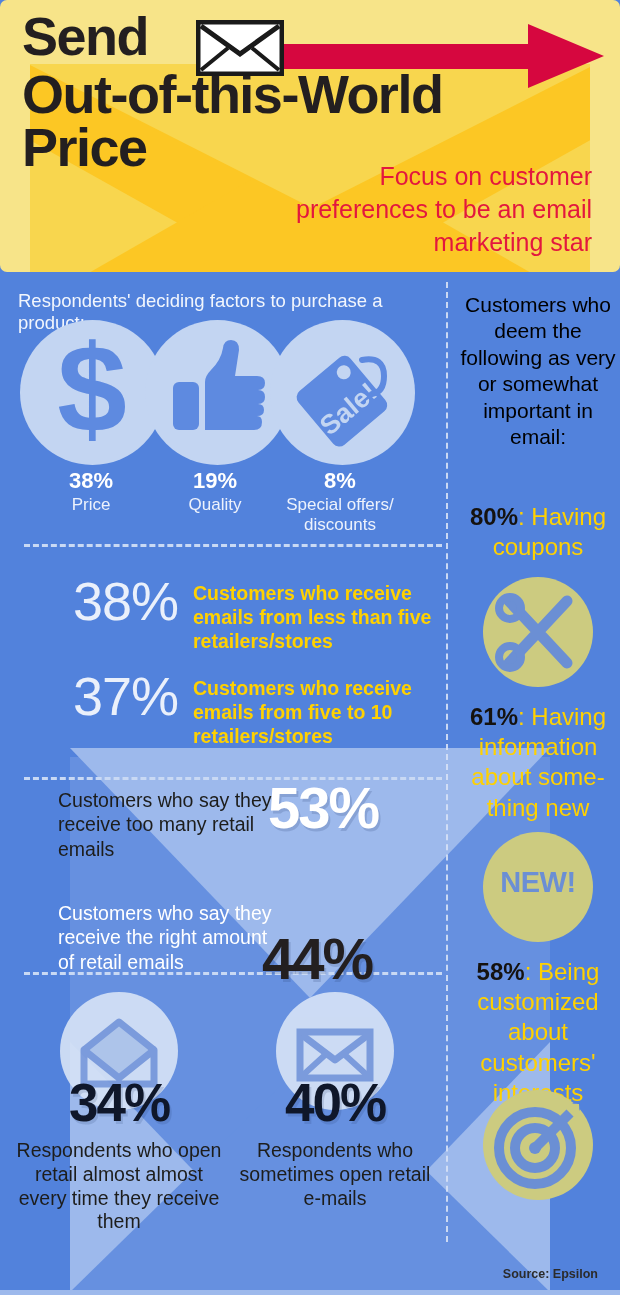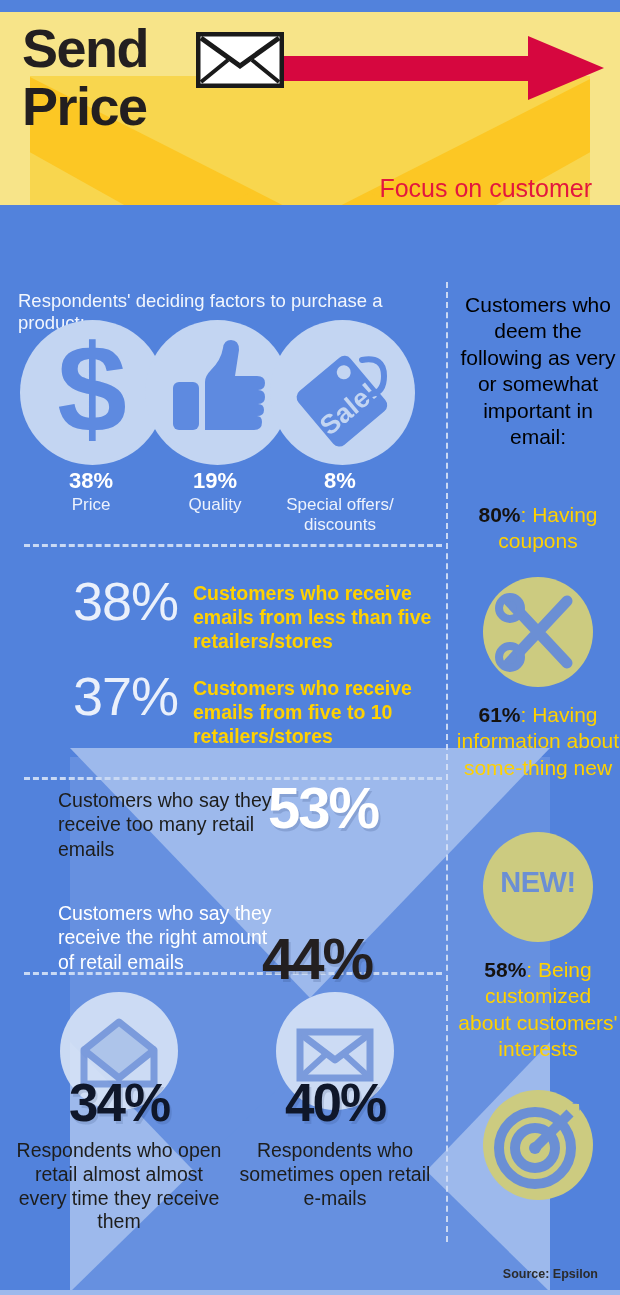--- a/index.html
+++ b/index.html
@@ -7,22 +7,22 @@
 
   #poster{
     position:relative;
     width:620px;height:1295px;
     overflow:hidden;
     background:#5282DC;
   }
 
   
   .header{
-    position:absolute;left:0;top:12px;width:620px;height:193px;
-    background:#F7E489;overflow:hidden;
+    position:absolute;left:0;top:0;width:620px;height:272px;
+    background:#F7E489;overflow:hidden;border-radius:7px;
   }
   .hdr-env{position:absolute;left:30px;top:64px;width:560px;height:208px;overflow:hidden;}
   .hdr-env-body{position:absolute;inset:0;background:#FCC724;}
   .hdr-env-flapL{
     position:absolute;left:-10px;top:-4px;width:0;height:0;
     border-left:292px solid transparent;border-right:292px solid transparent;
     border-top:148px solid #F8D64E;
   }
   .hdr-env-vL{
     position:absolute;left:-4px;bottom:-6px;width:0;height:0;
@@ -151,21 +151,21 @@
   .mailcard .cap{
     margin-top:10px;font-size:19.5px;line-height:1.22;color:#1D1D1B;
   }
 
   
   .rcol{position:absolute;left:456px;top:0;width:164px;height:1023px;z-index:5;text-align:center;}
   .rcol .intro{
     position:absolute;left:0;top:20px;width:164px;
     font-size:21px;line-height:1.26;color:#000000;
   }
-  .rfact{position:absolute;left:0;width:164px;font-size:21px;line-height:1.26;color:#FFD100;}
+  .rfact{position:absolute;left:0;width:164px;font-size:24px;line-height:1.26;color:#FFD100;}
   .rfact b{color:#15120F;font-weight:bold;}
   .kcircle{
     position:absolute;left:50%;transform:translateX(-50%);
     width:110px;height:110px;border-radius:50%;background:#CCCB80;
   }
   .kcircle svg{position:absolute;left:0;top:0;}
   .newtxt{
     position:absolute;left:0;top:34px;width:110px;text-align:center;
     font-size:29px;font-weight:bold;color:#6B8FD4;letter-spacing:-0.5px;
   }
@@ -197,20 +197,21 @@
     <div class="env-icon">
       <svg width="88" height="56" viewBox="0 0 88 56">
         <rect x="2" y="2" width="84" height="52" fill="#FFFFFF" stroke="#1A1A1A" stroke-width="5"></rect>
         <path d="M5 6 L44 34 L83 6" fill="none" stroke="#1A1A1A" stroke-width="5"></path>
         <path d="M5 50 L32 28 M83 50 L56 28" fill="none" stroke="#1A1A1A" stroke-width="4"></path>
       </svg>
     </div>
 
     <div class="hdr-title">
       <span class="l1">Send</span>
+      <span class="l2">Out-of-this-World</span>
       <span class="l3">Price</span>
     </div>
 
     <div class="hdr-sub">Focus on customer preferences to be an email marketing star</div>
   </div>
 
   <div class="body-wrap">
 
     <div class="wm">
       <div class="wm-body"></div>

